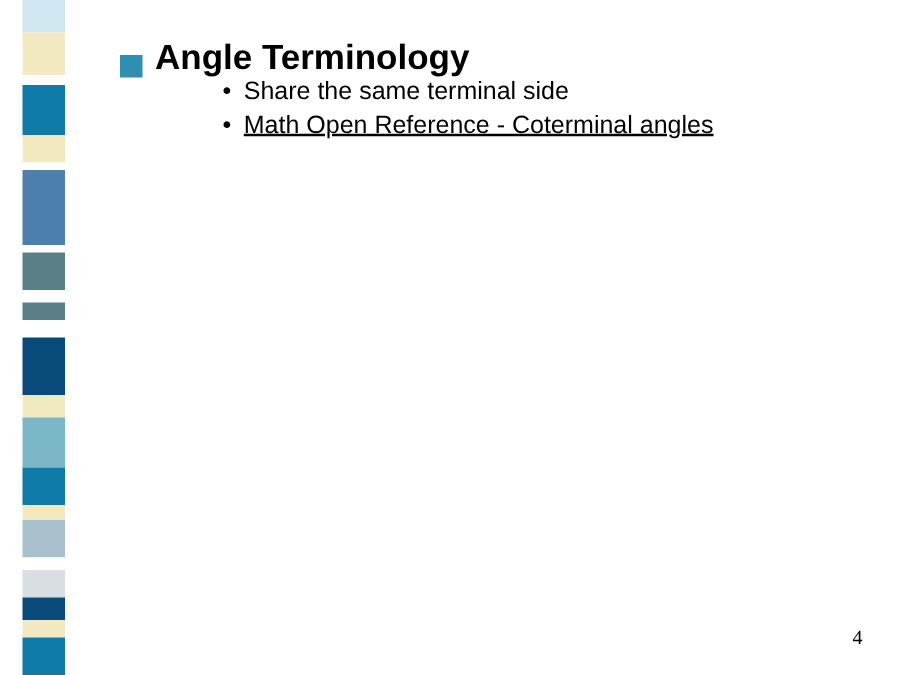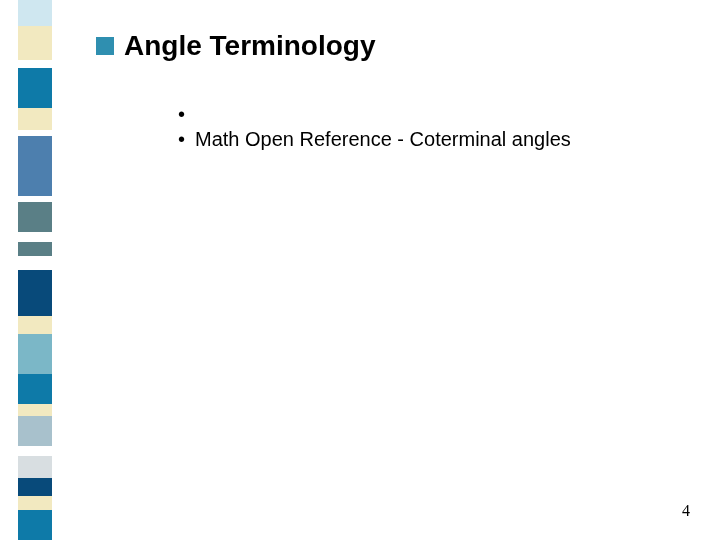--- a/index.html
+++ b/index.html
@@ -23,22 +23,21 @@
     width: 100%;
   }
   .content {
     position: absolute;
     left: 96px;
     top: 30px;
     right: 40px;
   }
   .h1-line {
     display: flex;
-    align-items: center;
-    margin-bottom: 42px;
+    align-items: flex-end;
   }
   .square-bullet {
     width: 18px;
     height: 18px;
     background: #2f8fb0;
     margin-right: 10px;
     flex: none;
   }
   .h1-text {
     font-size: 28px;
@@ -65,20 +64,21 @@
     font-size: 20px;
     color: #000;
     margin-right: 10px;
     line-height: 1;
   }
   .sub2-text {
     font-size: 20px;
     color: #000;
   }
   .link {
+    text-decoration: underline;
   }
   .pagenum {
     position: absolute;
     right: 30px;
     bottom: 20px;
     font-size: 16px;
     color: #000;
     font-family: "Times New Roman", Times, serif;
   }
 </style>
@@ -115,20 +115,21 @@
 
   <div class="h1-line">
     <div class="square-bullet"></div>
     <div class="h1-text">Angle Terminology</div>
   </div>
 
 
   <div class="sub2-list">
     <div class="sub2-line">
       <span class="dot">•</span>
+      <span class="sub2-text">Share the same terminal side</span>
     </div>
     <div class="sub2-line">
       <span class="dot">•</span>
       <span class="sub2-text link">Math Open Reference - Coterminal angles</span>
     </div>
   </div>
 
 </div>
 
 <div class="pagenum">4</div>

